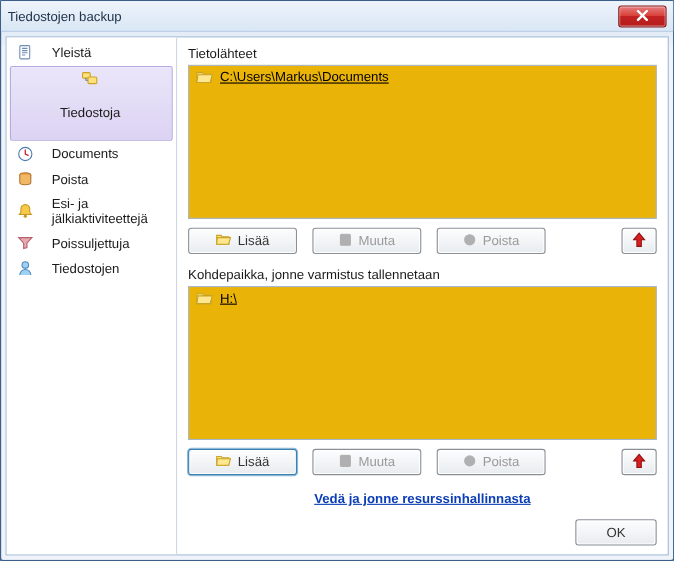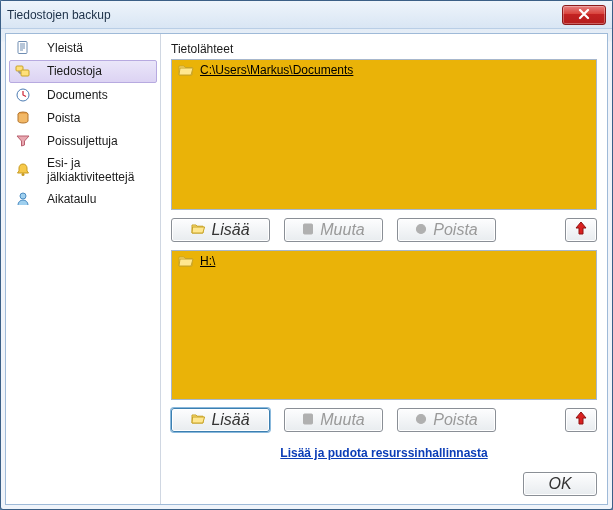--- a/index.html
+++ b/index.html
@@ -37,21 +37,21 @@
     width:155px; background:#fff; border-right:1px solid #d0d7e2;
     padding:2px 0;
   }
   .side-item {
     display:flex; align-items:center; gap:16px;
     padding:3px 8px 3px 6px; margin:1px 3px; border-radius:2px;
     cursor:pointer; color:#1a1a1a;
   }
   .side-item.selected {
     background:linear-gradient(to bottom,#eae6f9,#dcd3f3);
-    border:1px solid #b7aae0; padding:2px 7px 3px 5px;
+    border:1px solid #b7aae0; padding:2px 7px 18px 5px;flex-direction:column;
   }
   .side-icon { width:16px; height:16px; display:flex; align-items:center; justify-content:center; }
 
   
   .main { flex:1; display:flex; flex-direction:column; padding:4px 10px 8px 10px; }
   .section-label { color:#1a1a1a; margin:4px 0 3px 0; }
 
   .listbox {
     border:1px solid #a7b7cc; background:#eab308; height:158px; overflow:auto;text-decoration:underline;
   }
@@ -59,23 +59,22 @@
     display:flex; align-items:center; gap:6px; padding:3px 6px;
   }
 
   .btnrow {
     display:flex; align-items:center; gap:14px; margin:8px 0 8px 0;
   }
   .btn {
     height:24px; min-width:99px; border:1px solid #8a8f96;
     background:linear-gradient(to bottom,#fdfdfe,#e8ecef);
     border-radius:3px; display:flex; align-items:center; justify-content:center;
-    gap:6px; font-size:16px; color:#333; cursor:pointer;
+    gap:6px; font-size:12px; color:#333; cursor:pointer;
     box-shadow:inset 0 0 0 1px #fff;
-    font-style:italic;
   }
   .btn.focused { border-color:#3c7fb1; box-shadow:0 0 0 1px #8ab9dc, inset 0 0 0 1px #fff; }
   .btn.disabled { color:#9a9a9a; cursor:default; }
   .btn.icononly { min-width:32px; width:32px; margin-left:auto; }
   .btn.disabled svg * { stroke:#b0b0b0; fill:#b0b0b0; }
 
   .link {
     color:#0b3db7; text-decoration:underline; font-weight:bold;
     text-align:center; margin:6px 0 2px 0; cursor:pointer;
   }
@@ -142,44 +141,44 @@
               <ellipse cx="8" cy="4" rx="5" ry="2" fill="#e9a24a" stroke="#b3742c"></ellipse>
               <path d="M3 4v7c0 1.1 2.24 2 5 2s5-.9 5-2V4" fill="#f2b866" stroke="#b3742c"></path>
             </svg>
         </span>
         <span>Poista</span>
       </div>
 
       <div class="side-item">
         <span class="side-icon">
           <svg width="16" height="16" viewBox="0 0 16 16">
-              <path d="M2 3h12l-4.5 5v4l-3 1V8L2 3z" fill="#e8a8b1" stroke="#b95f6e"></path>
-            </svg>
-        </span>
-        <span>Poissuljettuja</span>
-      </div>
-
-      <div class="side-item">
-        <span class="side-icon">
-          <svg width="16" height="16" viewBox="0 0 16 16">
               <path d="M8 2c-2.5 0-4 2-4 4v3l-1.5 2h11L12 9V6c0-2-1.5-4-4-4z" fill="#f7c94a" stroke="#c79a20"></path>
               <circle cx="8" cy="12.5" r="1.5" fill="#c79a20"></circle>
             </svg>
         </span>
         <span>Esi- ja jälkiaktiviteettejä</span>
       </div>
 
       <div class="side-item">
         <span class="side-icon">
           <svg width="16" height="16" viewBox="0 0 16 16">
+              <path d="M2 3h12l-4.5 5v4l-3 1V8L2 3z" fill="#e8a8b1" stroke="#b95f6e"></path>
+            </svg>
+        </span>
+        <span>Poissuljettuja</span>
+      </div>
+
+      <div class="side-item">
+        <span class="side-icon">
+          <svg width="16" height="16" viewBox="0 0 16 16">
               <circle cx="8" cy="5" r="3" fill="#9fd0ef" stroke="#4d8cc1"></circle>
               <path d="M3 14c0-2.8 2.2-5 5-5s5 2.2 5 5" fill="#9fd0ef" stroke="#4d8cc1"></path>
             </svg>
         </span>
-        <span>Aikataulu</span>
+        <span>Tiedostojen</span>
       </div>
     </div>
 
     <div class="main">
 
       <div class="section-label">Tietolähteet</div>
       <div class="listbox">
         <div class="list-item">
           <span class="folder-open">
             <svg width="16" height="14" viewBox="0 0 16 14">
@@ -220,20 +219,21 @@
         </div>
         <div class="btn icononly">
           <span>
             <svg width="12" height="14" viewBox="0 0 12 14">
                 <path d="M6 1 L11 7 H8 V13 H4 V7 H1 Z" fill="#d92020" stroke="#8f1212"></path>
               </svg>
           </span>
         </div>
       </div>
 
+      <div class="section-label">Kohdepaikka, jonne varmistus tallennetaan</div>
       <div class="listbox">
         <div class="list-item">
           <span class="folder-open">
             <svg width="16" height="14" viewBox="0 0 16 14">
                 <path d="M1 3h5l1.3 1.5H14V12H1z" fill="#ffe07a" stroke="#c8a327"></path>
                 <path d="M2 5h13l-2 7H1z" fill="#ffe790" stroke="#c8a327"></path>
               </svg>
           </span>
           <span>H:\</span>
         </div>
@@ -268,21 +268,21 @@
         </div>
         <div class="btn icononly">
           <span>
             <svg width="12" height="14" viewBox="0 0 12 14">
                 <path d="M6 1 L11 7 H8 V13 H4 V7 H1 Z" fill="#d92020" stroke="#8f1212"></path>
               </svg>
           </span>
         </div>
       </div>
 
-      <div class="link">Lisää ja pudota resurssinhallinnasta</div>
+      <div class="link">Vedä ja jonne resurssinhallinnasta</div>
 
       <div class="dlg-buttons">
         <div class="btn">
           <span>OK</span>
         </div>
       </div>
 
     </div>
   </div>
 </div>

